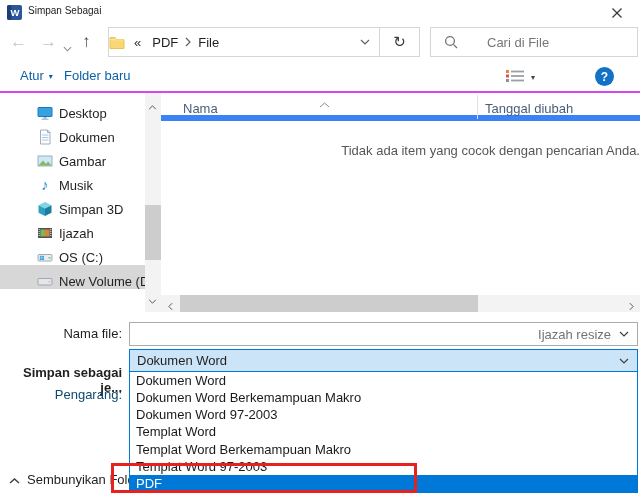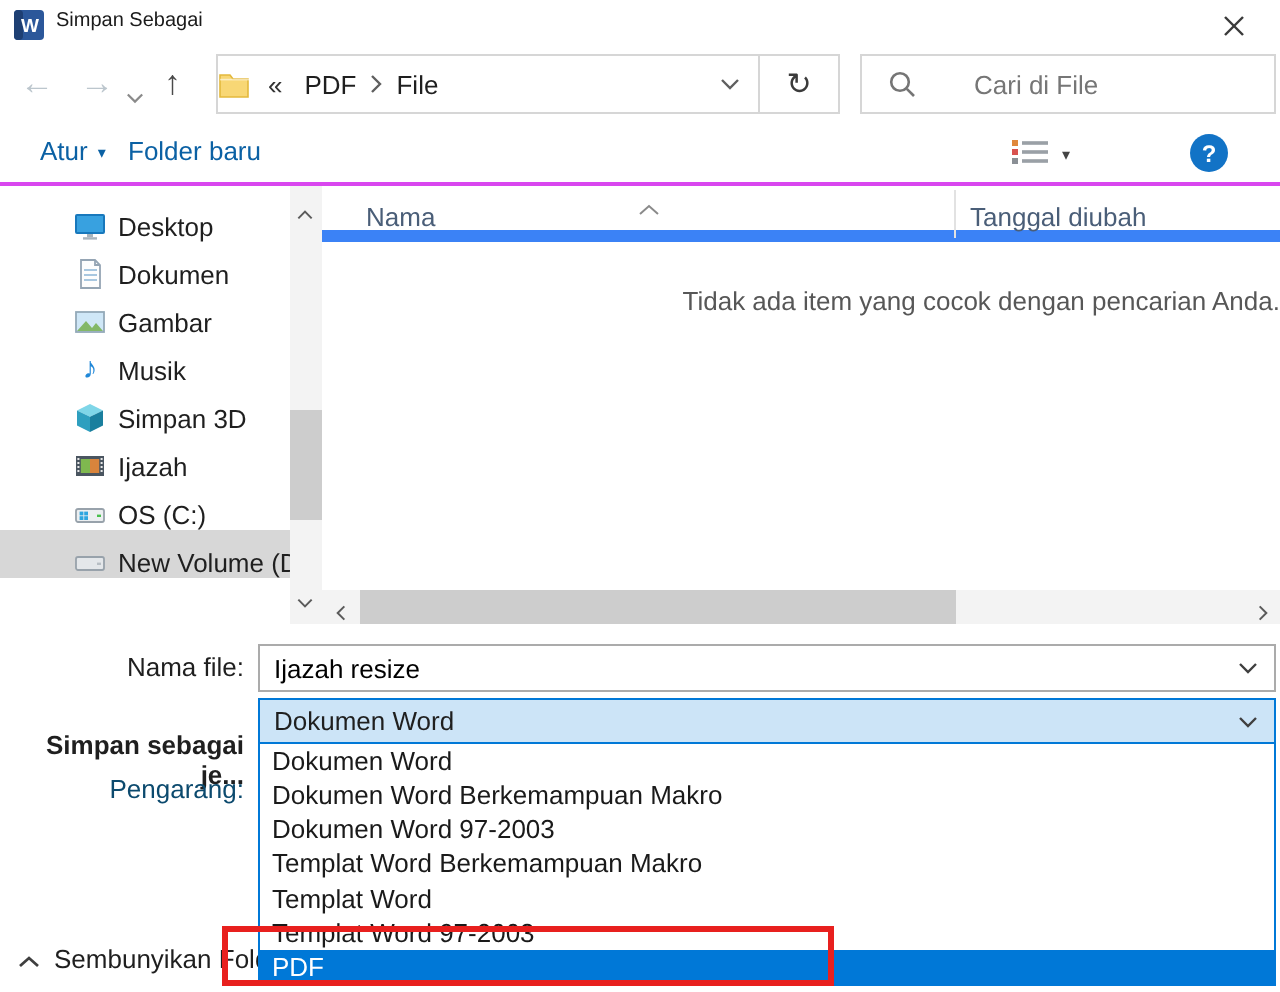--- a/index.html
+++ b/index.html
@@ -80,22 +80,22 @@
   .hs-thumb { position:absolute; left:19px; top:0; width:298px; height:17px; background:#cdcdcd; }
 
   
   .fields { position:absolute; left:0; top:312px; width:640px; height:184px; background:#fff; }
   .f-label { position:absolute; left:0; width:122px; text-align:right; color:#1f1f1f; }
   .lbl-filename { top:14px; }
   .lbl-filetype { top:53px;font-weight:bold; }
   .lbl-author { top:75px; color:#0c4a6e; }
   .fn-input { position:absolute; left:129px; top:10px; width:509px; height:24px;
     border:1px solid #ababab; background:#fff; display:flex; align-items:center; }
-  .fn-input input { border:none; outline:none; font:inherit; color:#000000; flex:1;
-    padding-left:7px; background:transparent; }
+  .fn-input input { border:none; outline:none; font:inherit; color:#737373; flex:1;
+    padding-left:7px; background:transparent;text-align:right; }
   .fn-chev { padding:0 8px; display:flex; align-items:center; }
   .ft-select { position:absolute; left:129px; top:37px; width:509px; height:23px;
     border:1px solid #0078d7; background:#cce4f7; display:flex; align-items:center; }
   .ft-select .val { flex:1; padding-left:7px; }
 
   .dropdown { position:absolute; left:129px; top:60px; width:509px; height:121px;
     background:#fff; border:1px solid #0078d7; border-top:none;
     display:flex; flex-direction:column; z-index:3; }
   .opt { flex:1; display:flex; align-items:center; padding-left:6px; color:#1a1a1a; }
   .opt.sel { background:#0078d7; color:#fff; }
@@ -358,20 +358,20 @@
           <polyline points="1,5 5.5,1 10,5" fill="none" stroke="#3f3f3f" stroke-width="1.4"></polyline>
         </svg>
     </span>
     <span class="lbl">Sembunyikan Folder</span>
   </div>
 
   <div class="dropdown">
     <div class="opt">Dokumen Word</div>
     <div class="opt">Dokumen Word Berkemampuan Makro</div>
     <div class="opt">Dokumen Word 97-2003</div>
+    <div class="opt">Templat Word</div>
     <div class="opt">Templat Word Berkemampuan Makro</div>
-    <div class="opt">Templat Word</div>
     <div class="opt">Templat Word 97-2003</div>
     <div class="opt sel">PDF</div>
   </div>
 
   <div class="red-rect"></div>
 </div>
 
 </body></html>

